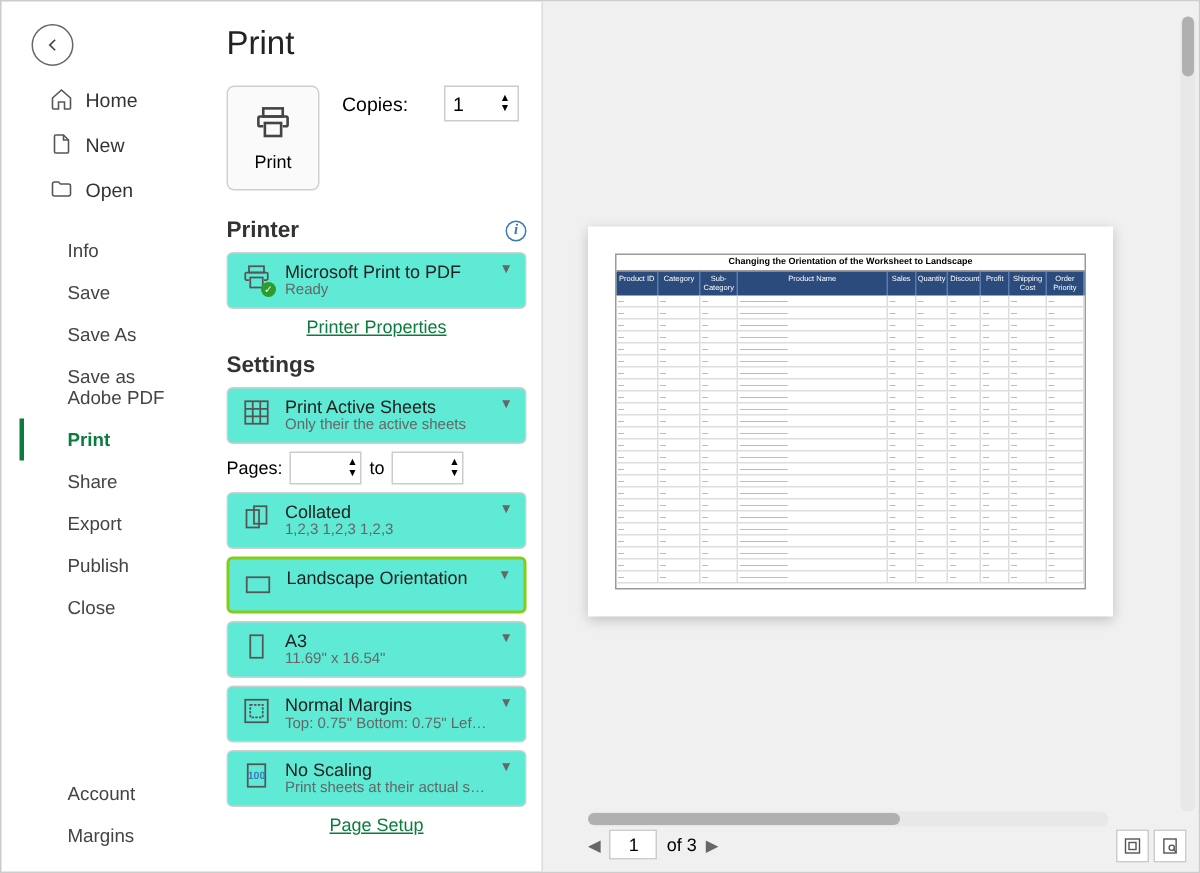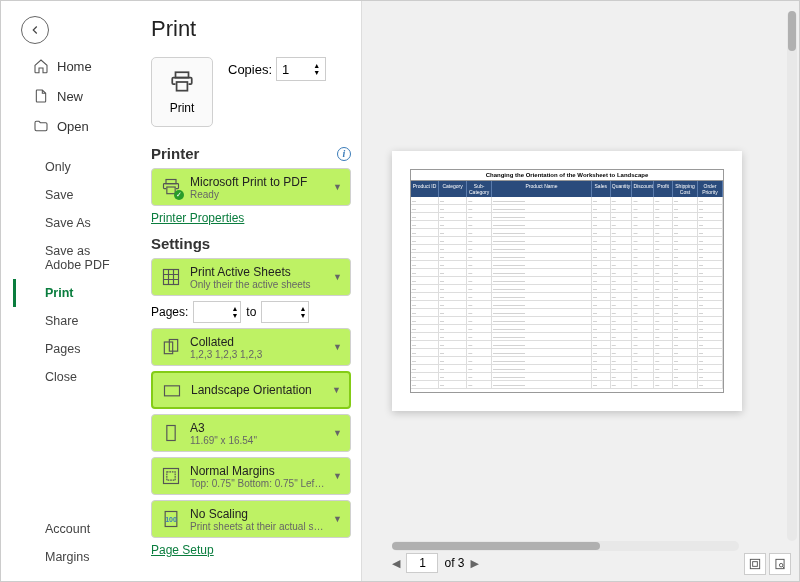--- a/index.html
+++ b/index.html
@@ -19,37 +19,37 @@
     .main { position: absolute; left: 130px; top: 0; right: 0; bottom: 0; display: flex; }
     
     .controls { width: 230px; padding: 15px 10px 15px 20px; overflow-y: auto; }
     .page-title { font-size: 22px; font-weight: 400; color: #222; margin-bottom: 15px; }
     
     .print-row { display: flex; align-items: flex-start; gap: 15px; margin-bottom: 18px; }
     .print-btn-big { width: 62px; height: 70px; border: 1px solid #d0d0d0; border-radius: 5px; display: flex; flex-direction: column; align-items: center; justify-content: center; gap: 6px; cursor: pointer; background: #fafafa; }
     .print-btn-big svg { width: 26px; height: 26px; }
     .print-btn-big span { font-size: 12px; }
     
-    .copies-row { display: flex; align-items: center; gap: 4px; font-size: 13px; }
+    .copies-row { display: flex; align-items: center; gap: 24px; font-size: 13px; }
     .copies-input { width: 50px; height: 24px; border: 1px solid #ccc; padding: 0 5px; font-size: 13px; display: flex; align-items: center; justify-content: space-between; }
     .spin { display: flex; flex-direction: column; font-size: 7px; line-height: 7px; cursor: pointer; }
     
     .section-title { font-size: 15px; font-weight: 600; color: #333; margin: 10px 0 6px 0; display: flex; align-items: center; justify-content: space-between; }
     .info-icon { width: 14px; height: 14px; border: 1px solid #3a7bb8; border-radius: 50%; color: #3a7bb8; font-size: 10px; display: flex; align-items: center; justify-content: center; font-style: italic; font-family: serif; }
     
-    .setting-box { border: 1px solid #d0d0d0; border-radius: 4px; padding: 5px 8px; margin-bottom: 5px; display: flex; align-items: center; gap: 8px; cursor: pointer; background: #bef264; position: relative; min-height: 38px; }
+    .setting-box { border: 1px solid #d0d0d0; border-radius: 4px; padding: 5px 8px; margin-bottom: 5px; display: flex; gap: 8px; cursor: pointer; background: #5eead4; position: relative; min-height: 38px; }
     .setting-box.highlighted { border: 2px solid #84cc16; }
     .setting-icon { width: 22px; height: 22px; flex-shrink: 0; display: flex; align-items: center; justify-content: center; }
     .setting-icon svg { width: 20px; height: 20px; }
     .setting-text { flex: 1; overflow: hidden; }
     .setting-title { font-size: 12px; color: #222; white-space: nowrap; overflow: hidden; text-overflow: ellipsis; }
     .setting-sub { font-size: 10px; color: #666; white-space: nowrap; overflow: hidden; text-overflow: ellipsis; }
     .chevron { font-size: 9px; color: #666; }
     
-    .link-right { text-align: left; font-size: 12px; color: #0a7d3e; text-decoration: underline; margin: 3px 0 8px 0; cursor: pointer; }
+    .link-right { text-align: center; font-size: 12px; color: #0a7d3e; text-decoration: underline; margin: 3px 0 8px 0; cursor: pointer; }
     
     .pages-row { display: flex; align-items: center; gap: 5px; font-size: 12px; margin: 5px 0; }
     .page-input { width: 48px; height: 22px; border: 1px solid #ccc; display: flex; align-items: center; justify-content: flex-end; padding-right: 2px; }
     
     .preview { flex: 1; background: #f0f0f0; position: relative; border-left: 1px solid #ddd; }
     .preview-scroll { position: absolute; right: 2px; top: 10px; bottom: 40px; width: 10px; background: #e8e8e8; border-radius: 5px; }
     .preview-thumb { position: absolute; top: 0; width: 8px; left: 1px; height: 40px; background: #b0b0b0; border-radius: 4px; }
     
     .preview-page { position: absolute; left: 30px; top: 150px; width: 350px; height: 260px; background: #fff; box-shadow: 0 2px 8px rgba(0,0,0,0.2); padding: 18px; }
     .preview-table { width: 100%; height: 100%; border: 1px solid #999; font-size: 5px; }
@@ -100,39 +100,42 @@
     <span>New</span>
   </div>
   <div class="side-item icon-item">
     <svg viewBox="0 0 24 24" fill="none" stroke="#555" stroke-width="1.6">
         <path d="M3 7a2 2 0 012-2h4l2 2h8a2 2 0 012 2v8a2 2 0 01-2 2H5a2 2 0 01-2-2V7z"></path>
       </svg>
     <span>Open</span>
   </div>
   <div class="side-spacer"></div>
   <div class="side-item no-icon">
-      <span>Only</span>
+      <span>Info</span>
     </div>
   <div class="side-item no-icon">
       <span>Save</span>
     </div>
   <div class="side-item no-icon">
       <span>Save As</span>
     </div>
   <div class="side-item no-icon">
       <span>Save as Adobe PDF</span>
     </div>
   <div class="side-item no-icon active">
       <span>Print</span>
     </div>
   <div class="side-item no-icon">
       <span>Share</span>
     </div>
   <div class="side-item no-icon">
-      <span>Pages</span>
+      <span>Export</span>
+    </div>
+  <div class="side-item no-icon">
+      <span>Publish</span>
     </div>
   <div class="side-item no-icon">
       <span>Close</span>
     </div>
   <div class="side-flex"></div>
   <div class="side-item no-icon">
       <span>Account</span>
     </div>
   <div class="side-item no-icon">
       <span>Margins</span>

